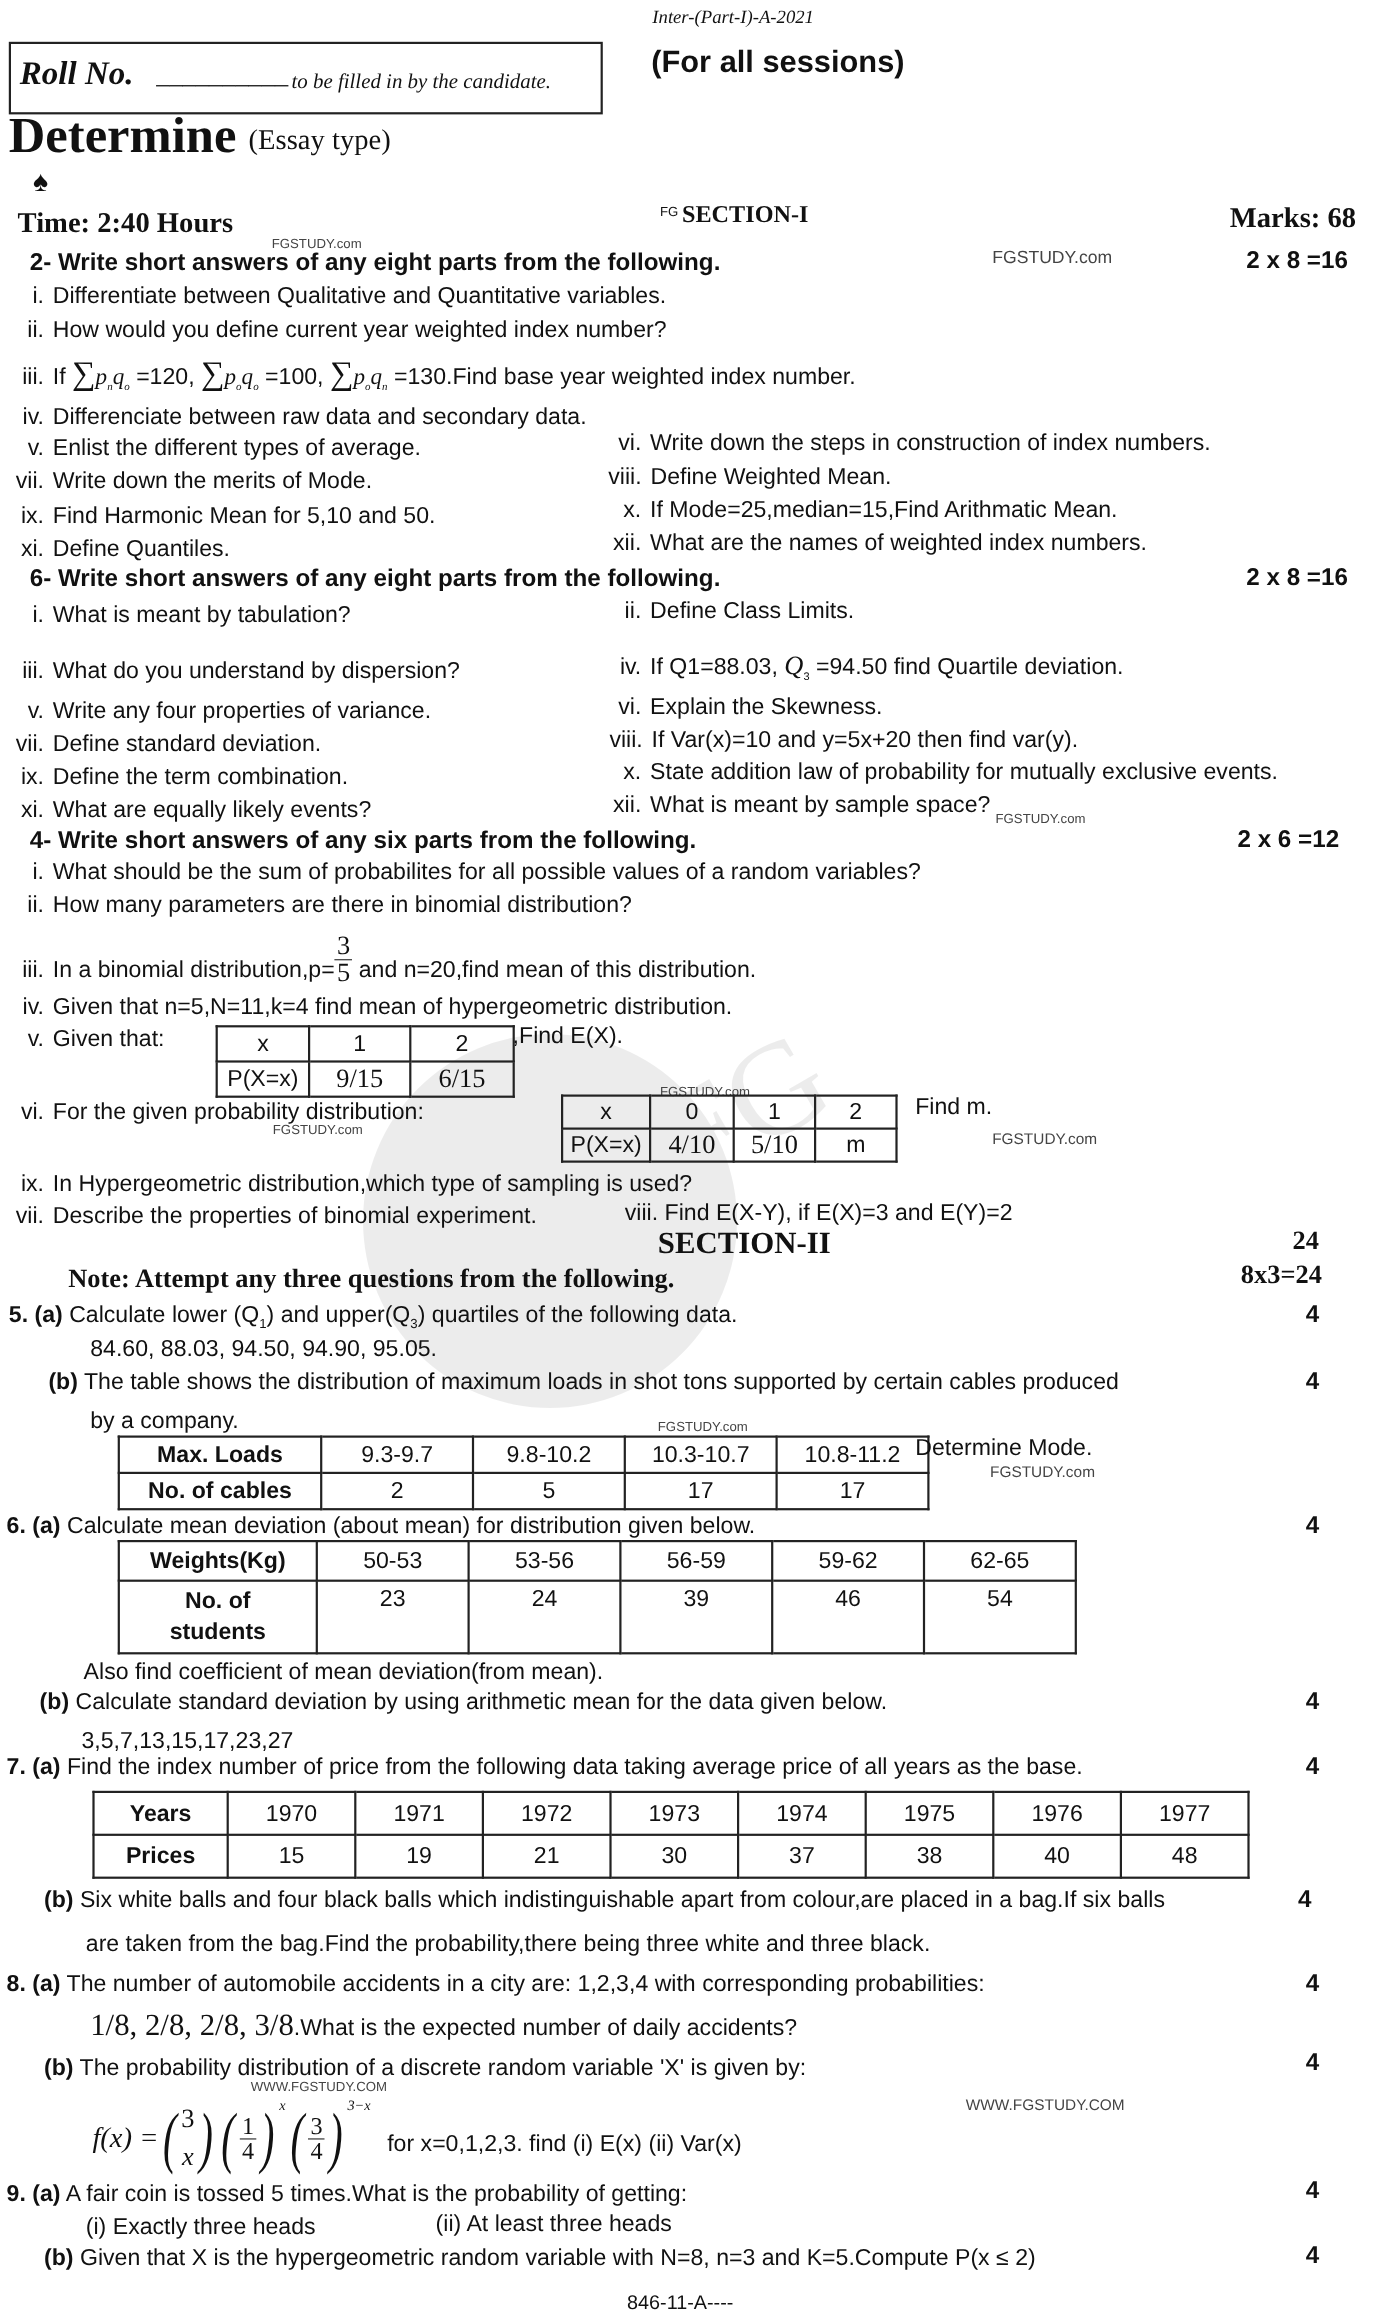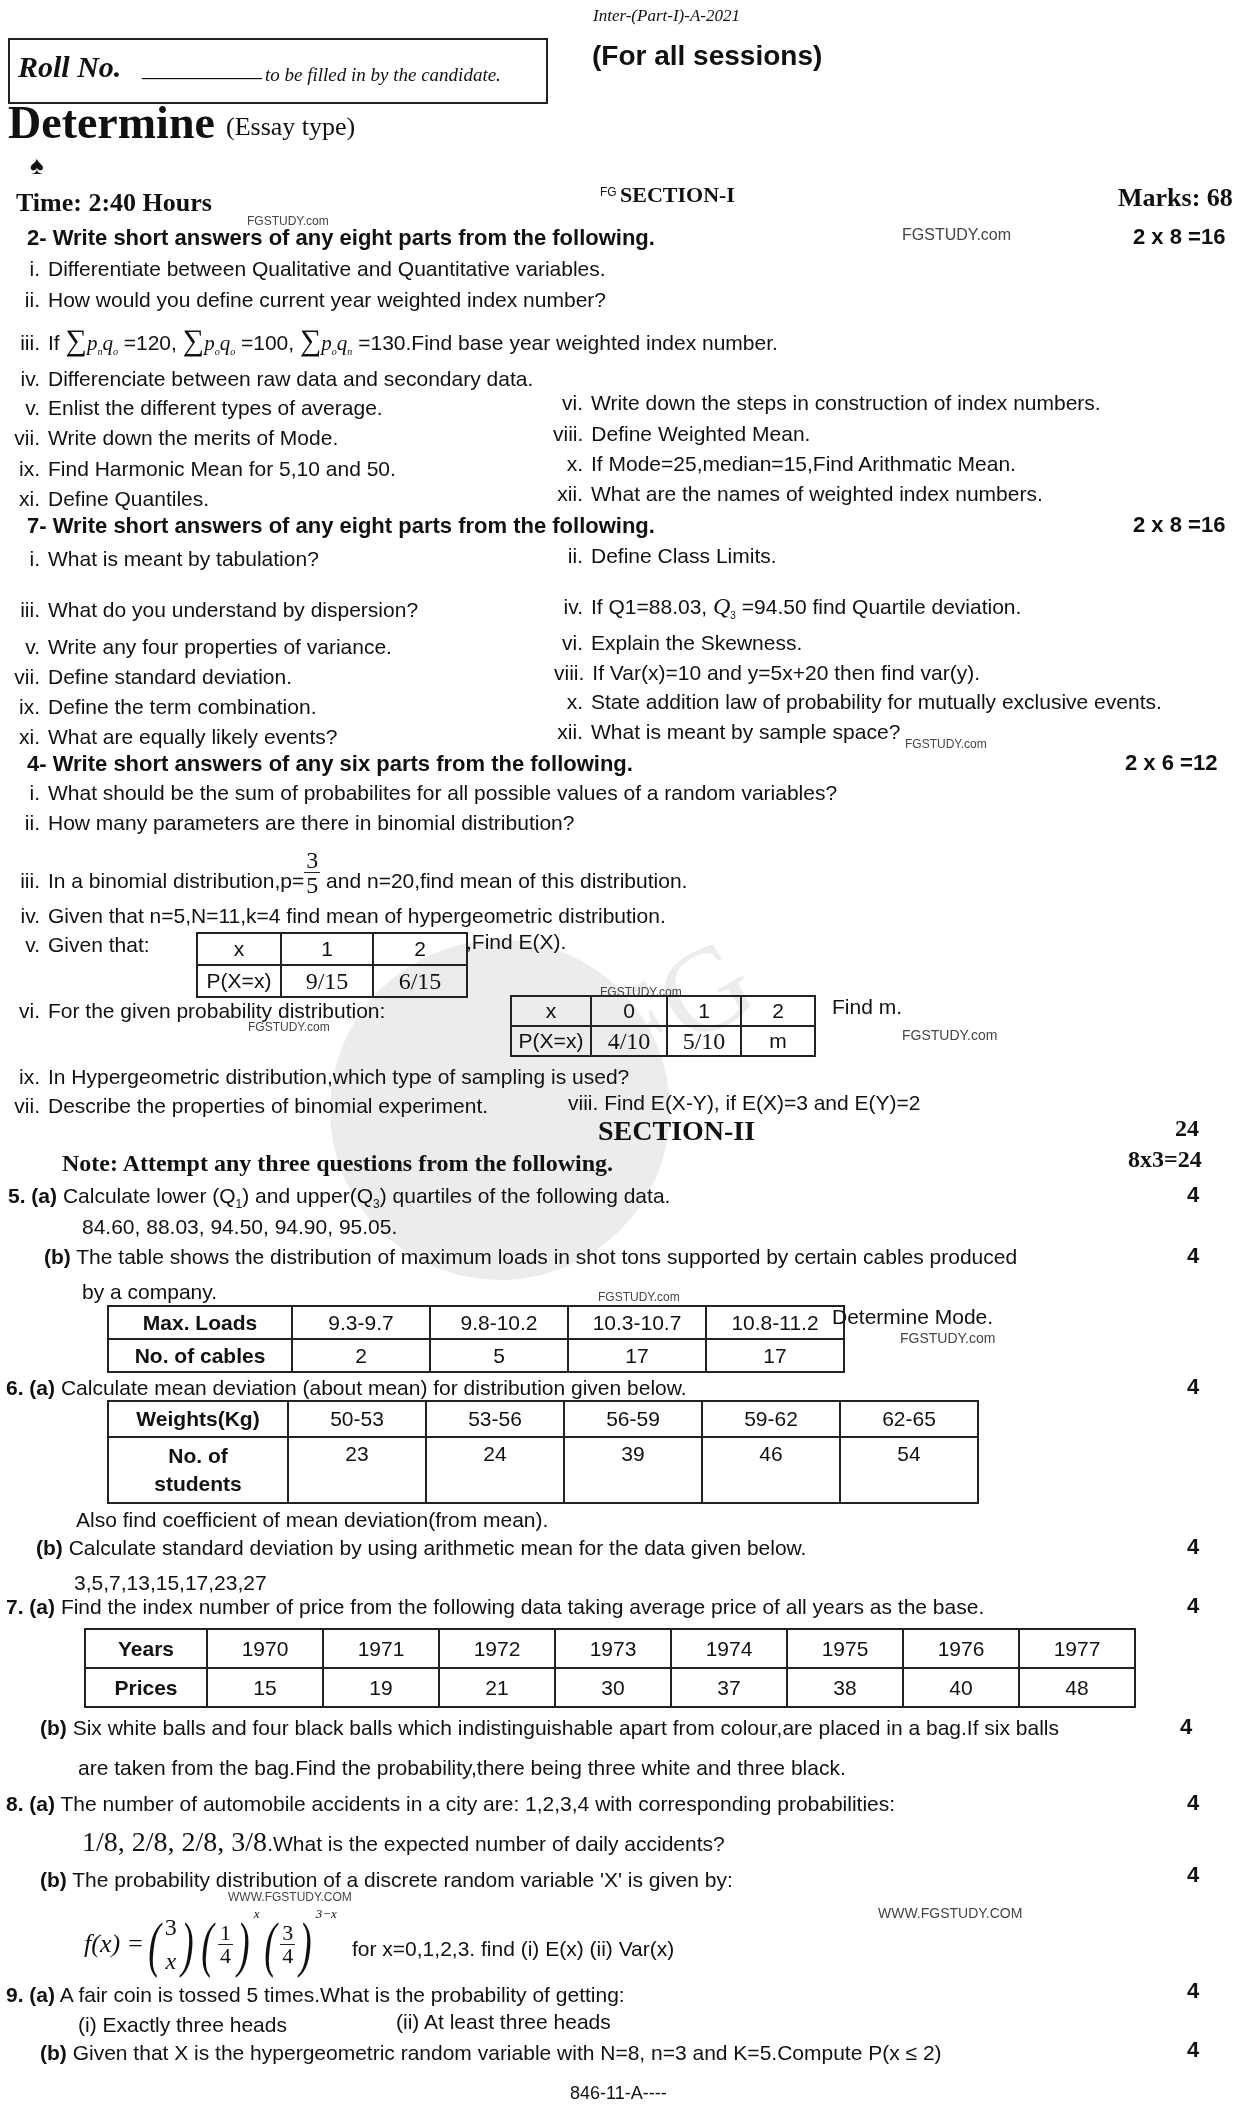--- a/index.html
+++ b/index.html
@@ -66,21 +66,21 @@
 <div class="abs q" style="left:10px;top:367px;"><span class="rn">iv.</span><span>Differenciate between raw data and secondary data.</span></div>
 <div class="abs q" style="left:10px;top:396px;"><span class="rn">v.</span><span>Enlist the different types of average.</span></div>
 <div class="abs q" style="left:553px;top:391px;"><span class="rn">vi.</span><span>Write down the steps in construction of index numbers.</span></div>
 <div class="abs q" style="left:10px;top:426px;"><span class="rn">vii.</span><span>Write down the merits of Mode.</span></div>
 <div class="abs q" style="left:553px;top:422px;"><span class="rn">viii.</span><span>Define Weighted Mean.</span></div>
 <div class="abs q" style="left:10px;top:457px;"><span class="rn">ix.</span><span>Find Harmonic Mean for 5,10 and 50.</span></div>
 <div class="abs q" style="left:553px;top:452px;"><span class="rn">x.</span><span>If Mode=25,median=15,Find Arithmatic Mean.</span></div>
 <div class="abs q" style="left:10px;top:487px;"><span class="rn">xi.</span><span>Define Quantiles.</span></div>
 <div class="abs q" style="left:553px;top:482px;"><span class="rn">xii.</span><span>What are the names of weighted index numbers.</span></div>
 
-<div class="abs qh" style="left:27px;top:514px;font-size:22px;">7- Write short answers of any eight parts from the following.</div>
+<div class="abs qh" style="left:27px;top:514px;font-size:22px;">6- Write short answers of any eight parts from the following.</div>
 <div class="abs mk" style="left:1133px;top:512px;font-size:22px;">2 x 8 =16</div>
 
 <div class="abs q" style="left:10px;top:547px;"><span class="rn">i.</span><span>What is meant by tabulation?</span></div>
 <div class="abs q" style="left:553px;top:544px;"><span class="rn">ii.</span><span>Define Class Limits.</span></div>
 <div class="abs q" style="left:10px;top:598px;"><span class="rn">iii.</span><span>What do you understand by dispersion?</span></div>
 <div class="abs q" style="left:553px;top:594px;"><span class="rn">iv.</span><span>If Q1=88.03,</span> <span class="serif" style="font-style:italic;font-size:24px;">Q</span><sub style="font-size:10px">3</sub> <span>=94.50 find Quartile deviation.</span></div>
 <div class="abs q" style="left:10px;top:635px;"><span class="rn">v.</span><span>Write any four properties of variance.</span></div>
 <div class="abs q" style="left:553px;top:631px;"><span class="rn">vi.</span><span>Explain the Skewness.</span></div>
 <div class="abs q" style="left:10px;top:665px;"><span class="rn">vii.</span><span>Define standard deviation.</span></div>
 <div class="abs q" style="left:554px;top:661px;"><span class="rn">viii.</span><span>If Var(x)=10 and y=5x+20 then find var(y).</span></div>

